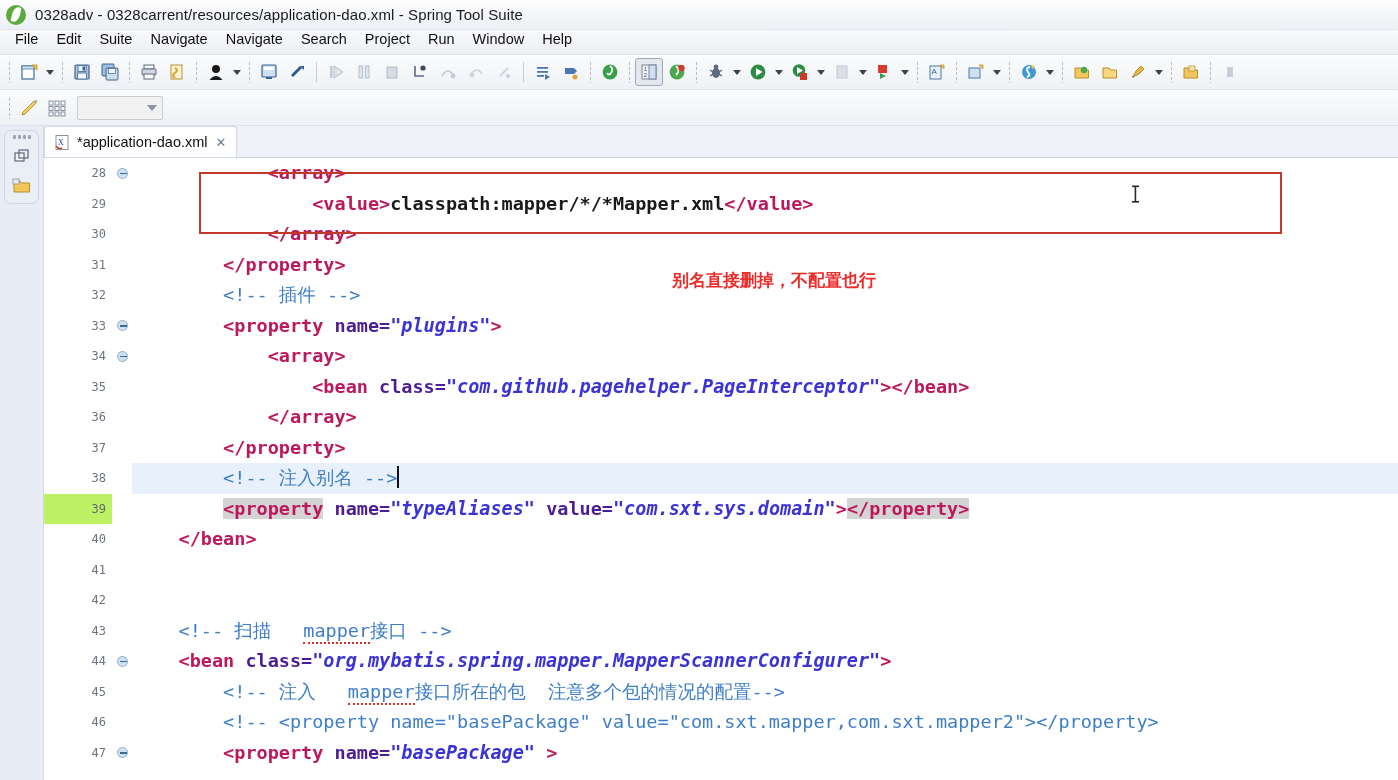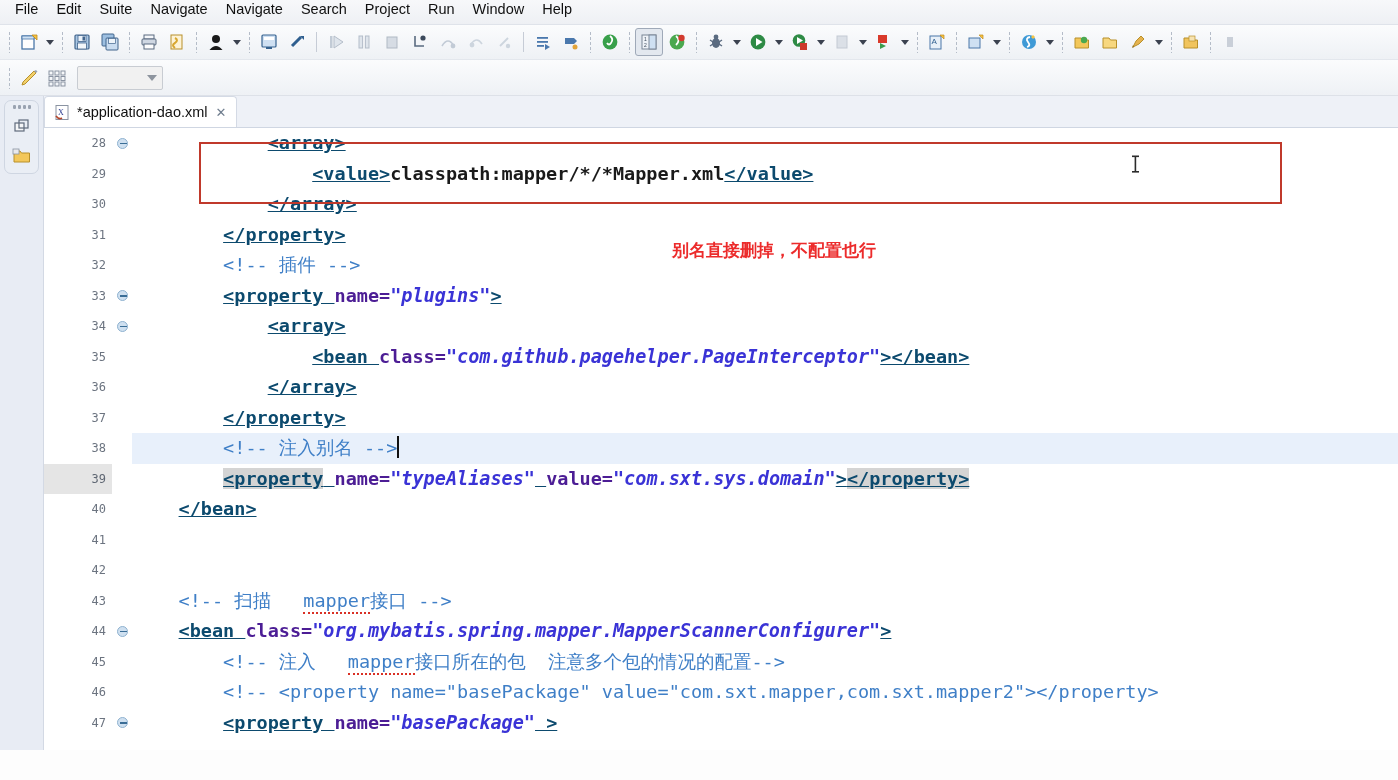--- a/index.html
+++ b/index.html
@@ -217,40 +217,40 @@
   }
   .lnum {
     width: 68px; flex: none;
     text-align: right;
     padding-right: 6px;
     color: #6c7480;
     font-size: 12px;
     font-family: "DejaVu Sans Mono", monospace;
     position: relative; z-index: 2;
   }
-  .lnum.mark { background:#e5e5e5; color:#5f6773; }
+  .lnum.mark { background:#bef264; color:#5f6773; }
   .fold {
     width: 20px; flex: none; position: relative; z-index:2;
     display:flex;align-items:center;justify-content:center;
   }
   .fold .box {
     width: 11px; height: 11px; border-radius: 50%;
     background: #cfe0f0; border: 1px solid #8fb2d0;
     position: relative;
   }
   .fold .box::after {
     content:""; position:absolute; left:2px; top:4px;
     width:7px;height:1.5px;background:#3a6d96;
   }
   .code {
     flex: 1; position: relative; z-index: 2;
     padding-left: 2px;
     color: #1a1a1a;
   }
-  .tagn  { color: #0c4a6e; font-weight: 700; text-decoration: underline; }
+  .tagn  { color: #be185d; font-weight: 700; }
   .attr  { color: #4c1d95; font-weight: 700; }
   .val   { color: #3a33d6; font-style: italic; font-weight: 700; }
   .cmt   { color: #3f7fc7; }
   .txt   { color: #1a1a1a; font-weight: 700;}
   .occ   { background: #d4d4d4; }
   .squig {
     border-bottom: 2px dotted #d93025;
     padding-bottom: 1px;
     margin-left: 32px;
   }
@@ -278,20 +278,27 @@
   .ibeam {
     position: absolute; z-index: 7;
     width: 11px; height: 20px;
   }
 </style>
 </head>
 <body>
 
 <div id="app">
 
+  <div class="titlebar">
+    <div class="sts-logo">
+      <div class="ring"></div>
+        <div class="leaf"></div>
+    </div>
+    <div class="title-text">0328adv - 0328carrent/resources/application-dao.xml - Spring Tool Suite</div>
+  </div>
 
   <div class="menubar">
     <div class="menu-item">File</div>
     <div class="menu-item">Edit</div>
     <div class="menu-item">Suite</div>
     <div class="menu-item">Navigate</div>
     <div class="menu-item">Navigate</div>
     <div class="menu-item">Search</div>
     <div class="menu-item">Project</div>
     <div class="menu-item">Run</div>

